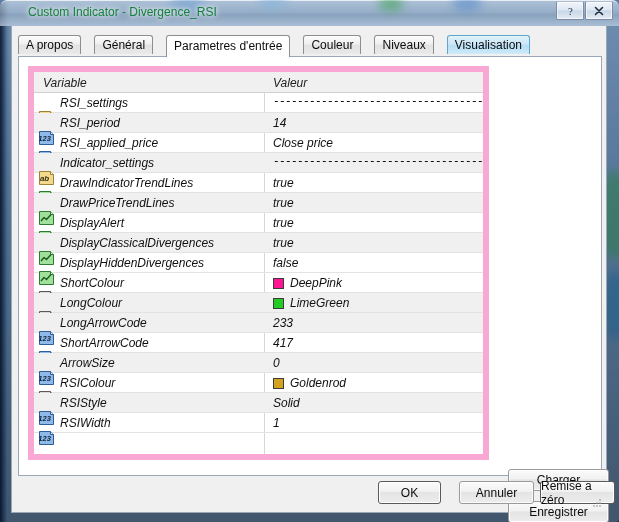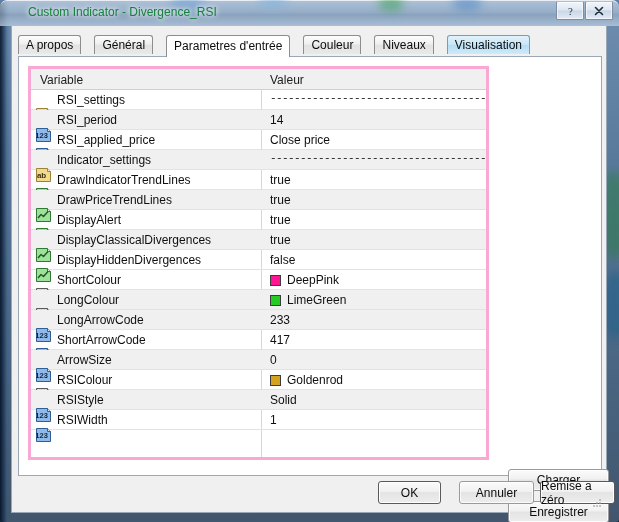--- a/index.html
+++ b/index.html
@@ -135,22 +135,23 @@
     background: #ffffff;
     border: 1px solid #9aa7b6;
   }
 
   
   .grid {
     position: absolute;
     left: 9px; top: 9px;
     width: 461px; height: 394px;
     background: #ffffff;
-    border: 3px solid #f9a8d4;
+    border: 6px solid #f9a8d4;
     overflow: hidden;
+    font-style: italic;
   }
   .grid-head {
     height: 21px;
     background: #f0f0f0;
     border-bottom: 1px solid #d0d0d0;
     position: relative;
   }
   .grid-head .h-var {
     position: absolute; left: 9px; top: 4px;
     font-size: 12px; color: #202020;

